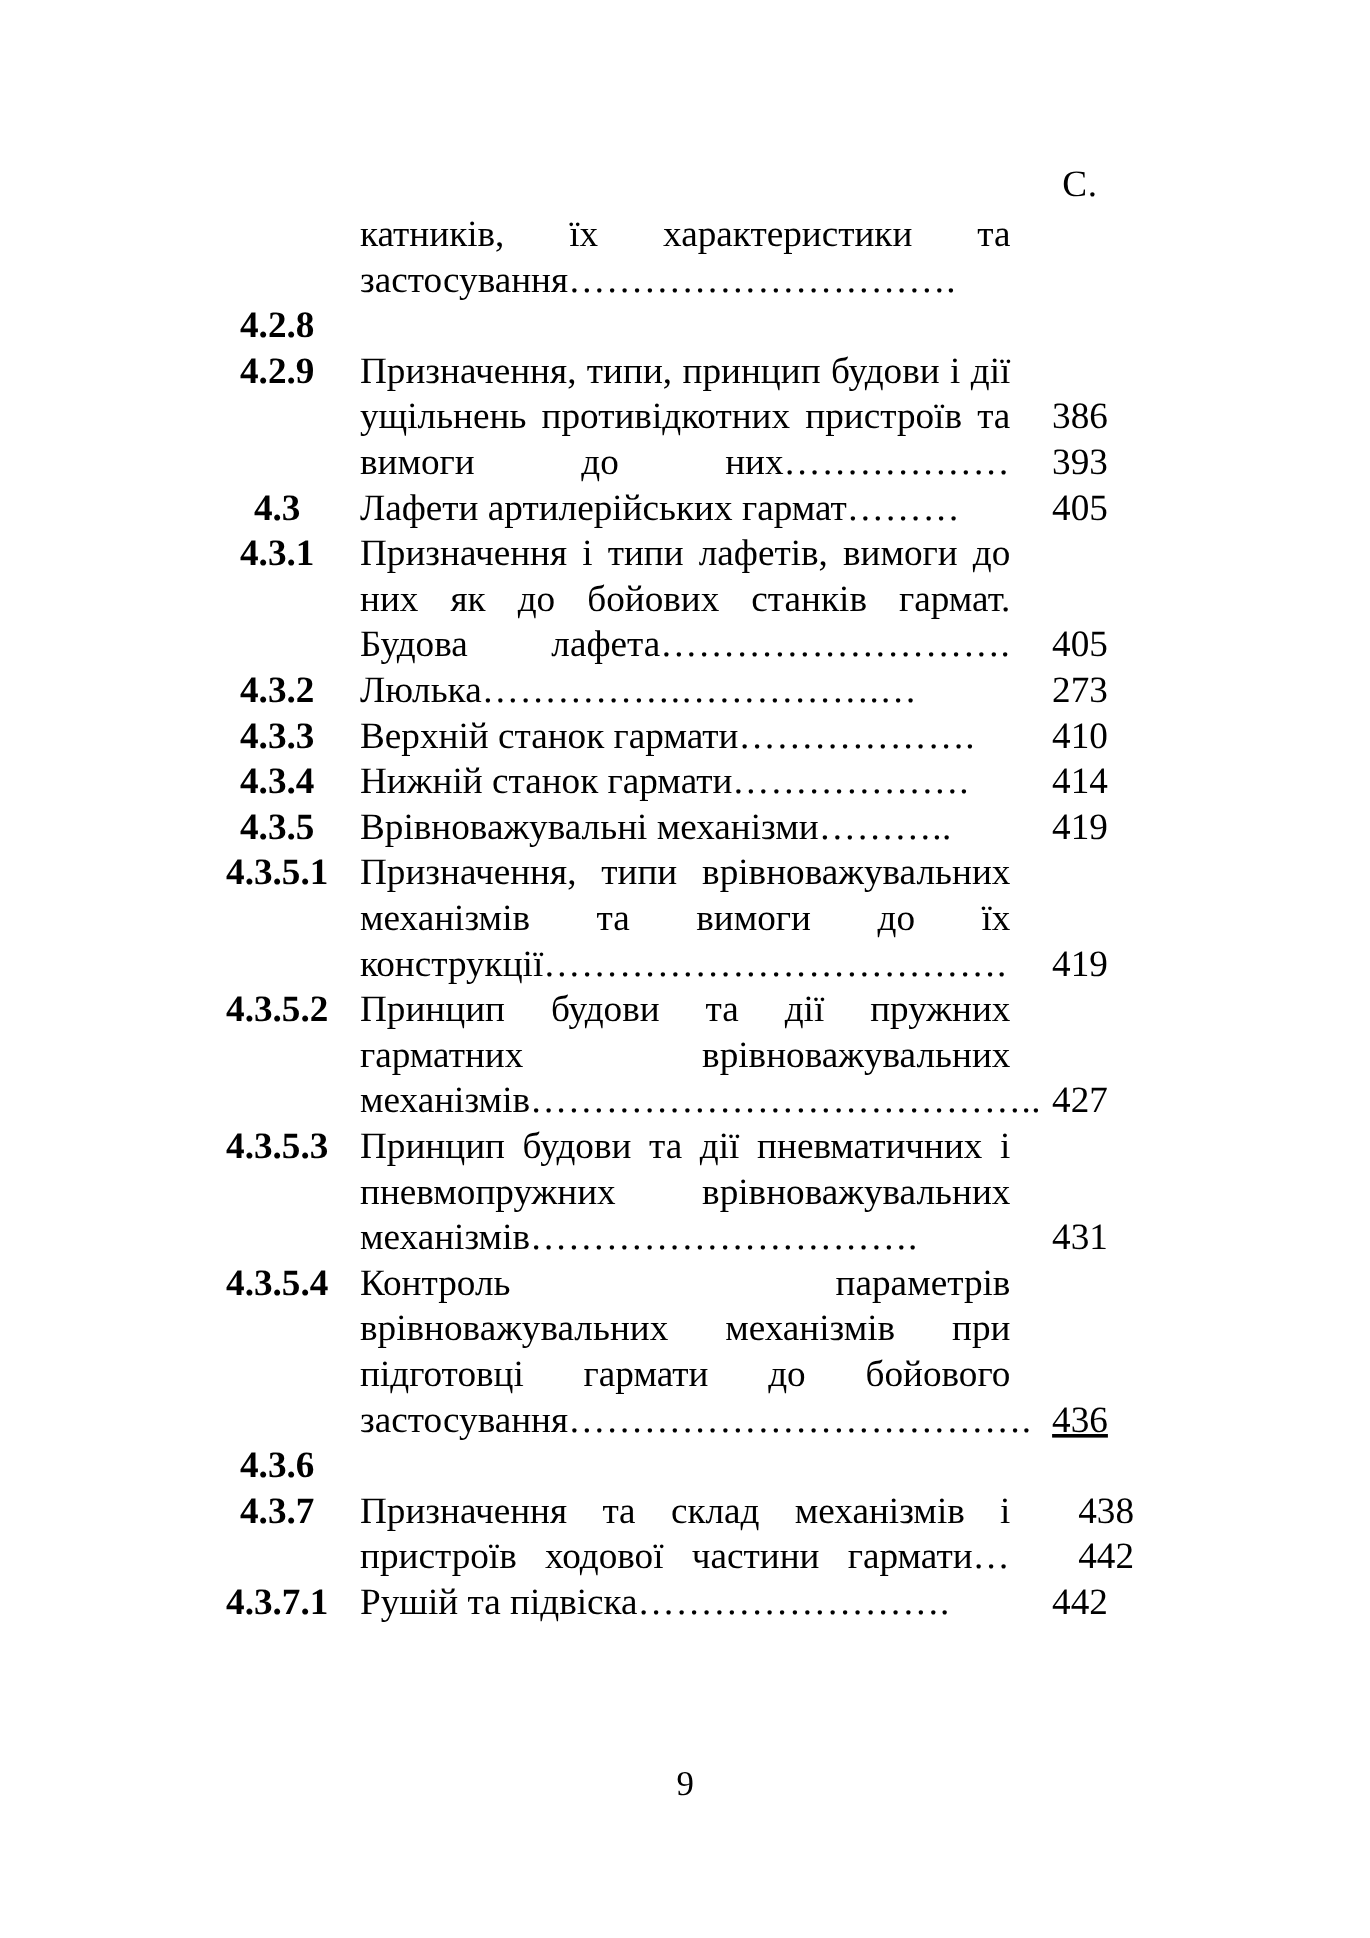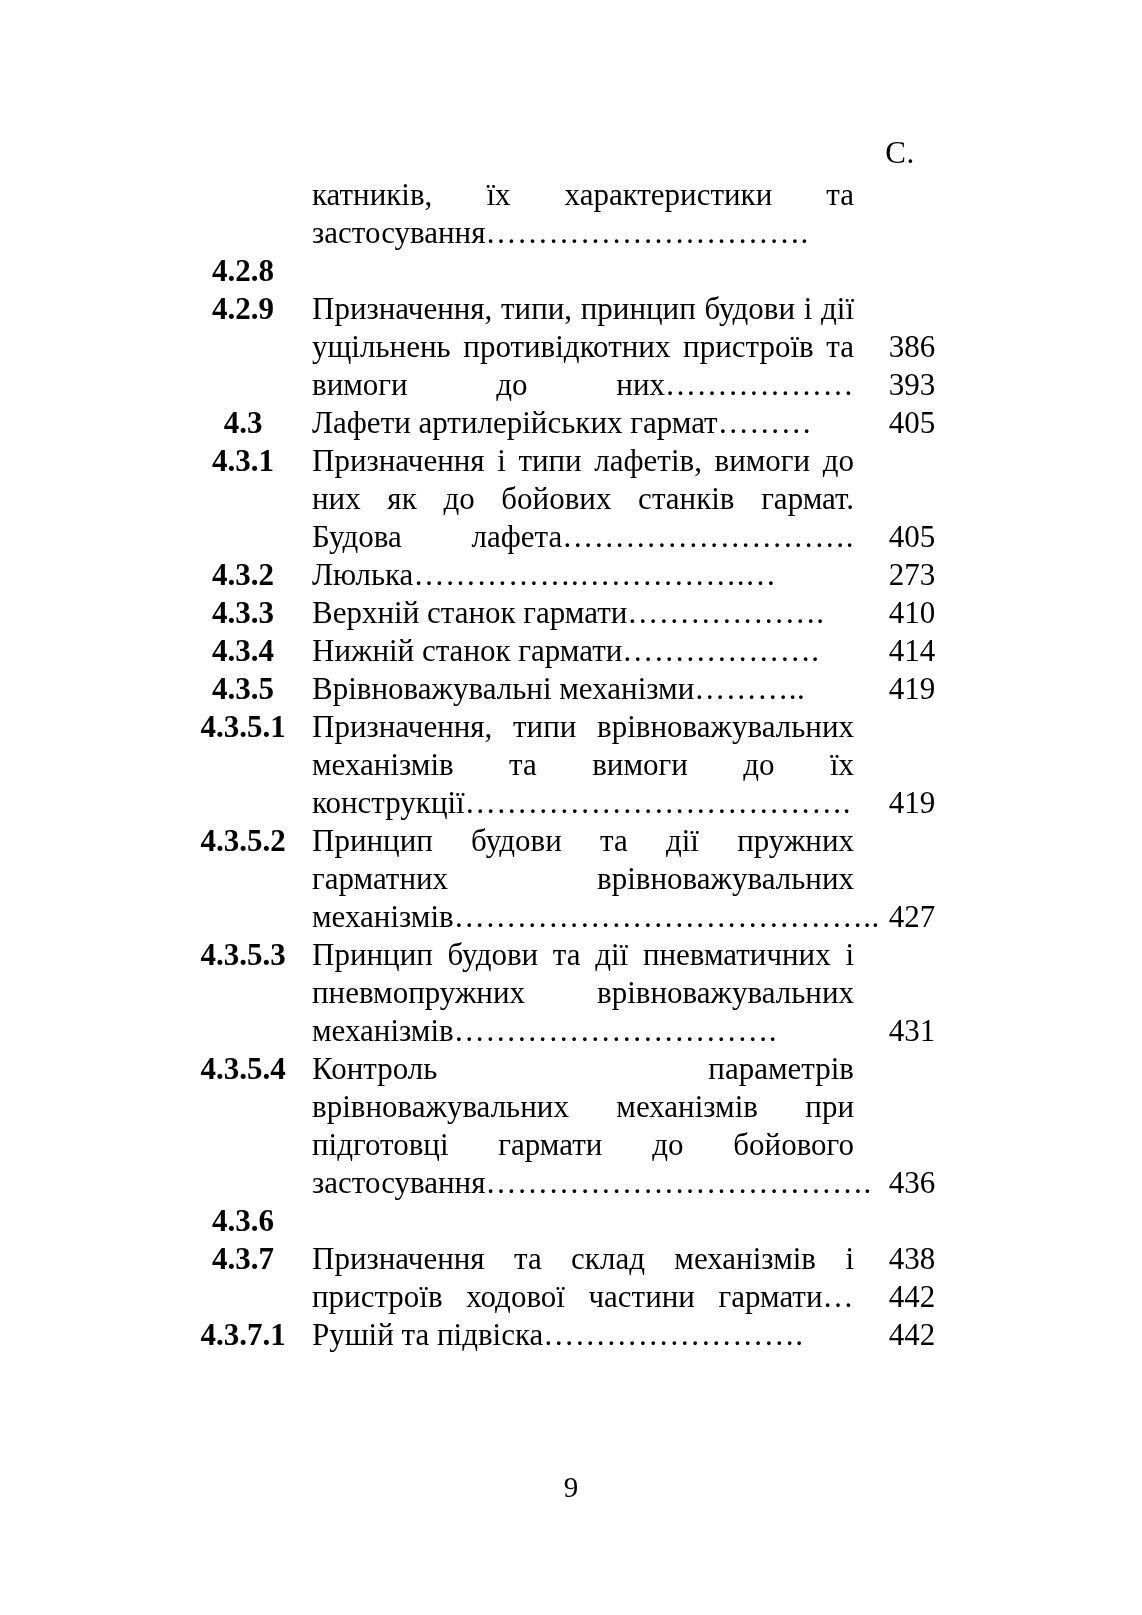--- a/index.html
+++ b/index.html
@@ -42,21 +42,20 @@
     position: absolute;
     left: 0;
     top: 176px;
     width: 1142px;
   }
 
   .toc-row {
     position: relative;
     width: 978px;
     min-height: 38px;
-    margin-left: 12px;
   }
 
   
   .num {
     position: absolute;
     left: 168px;
     top: 0;
     width: 126px;
     font-size: 31px;
     line-height: 38px;
@@ -90,23 +89,23 @@
   .pg {
     position: absolute;
     left: 855px;
     width: 90px;
     font-size: 31px;
     line-height: 38px;
     text-align: center;
     white-space: nowrap;
   }
   .pg.l0 { top: 0px; }
-  .pg.l1 { top: 38px; }
+  .pg.l1 { top: 38px; text-align: right; }
   .pg.l2 { top: 76px; }
-  .pg.l3 { top: 114px; }
+  .pg.l3 { top: 114px; text-decoration: underline; }
 
   
   .folio {
     position: absolute;
     left: 0;
     top: 1468px;
     width: 1142px;
     text-align: center;
     font-size: 29px;
     line-height: 38px;

